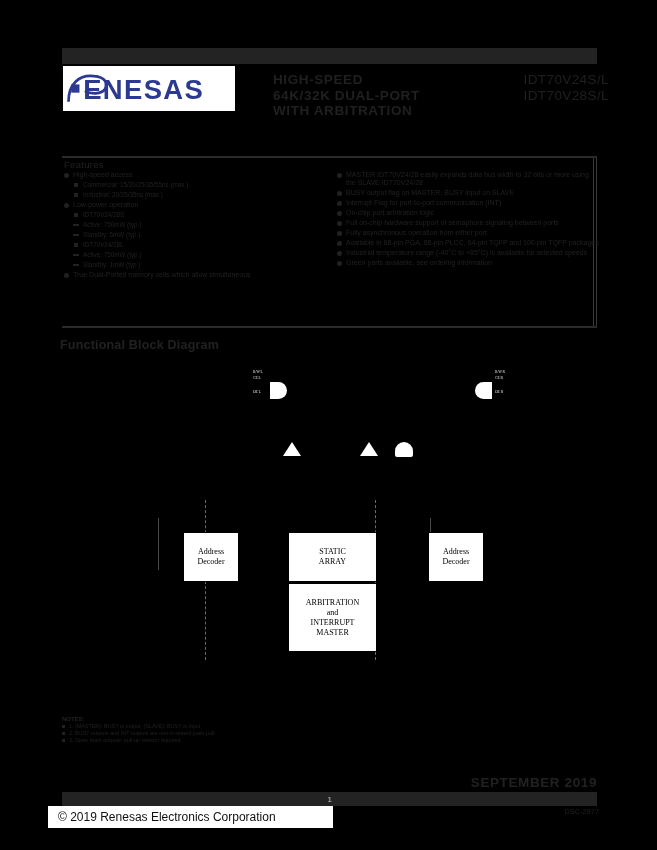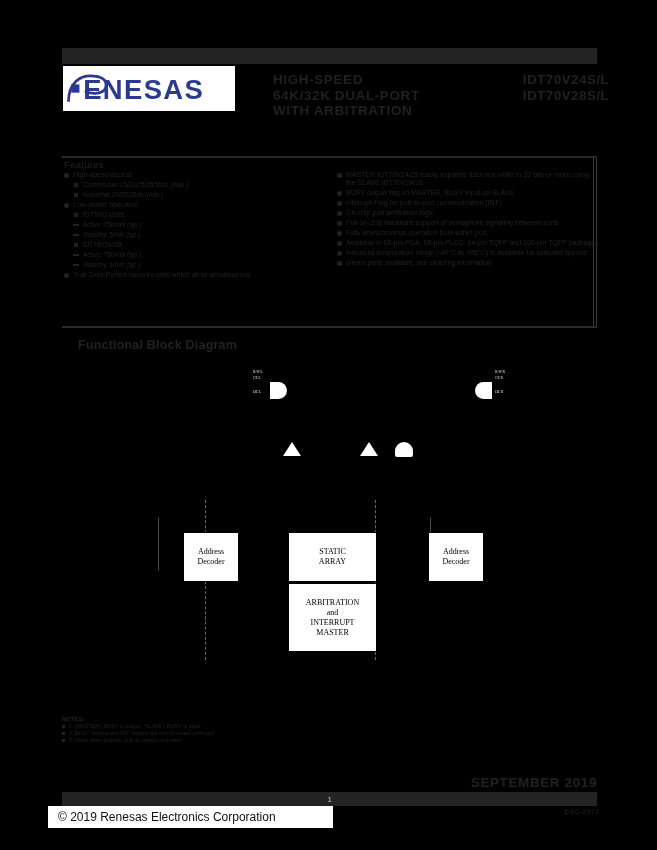--- a/index.html
+++ b/index.html
@@ -64,21 +64,21 @@
   }
   #partnum-block {
     position: absolute;
     left: 497px; top: 72px;
     width: 112px;
     text-align: right;
   }
   #partnum-block .pline {
     color: #221f1f;
     font-size: 13.5px;
-    font-weight: bold;
+    font-weight: normal;
     letter-spacing: 0.4px;
     line-height: 15.5px;
     white-space: nowrap;
   }
 
   
   #features-rule-top {
     position: absolute;
     left: 62px; top: 156px;
     width: 535px; height: 2px;
@@ -138,21 +138,20 @@
   }
 
   
   #fbd-title {
     position: absolute;
     left: 60px; top: 338px;
     color: #232021;
     font-size: 12.5px;
     font-weight: bold;
     letter-spacing: 0.2px;
-    margin-left: 18px;
   }
 
   #diagram {
     position: absolute;
     left: 55px; top: 360px;
     width: 548px; height: 330px; font-family: Liberation Serif, serif;
   }
 
   .dbox {
     position: absolute;

